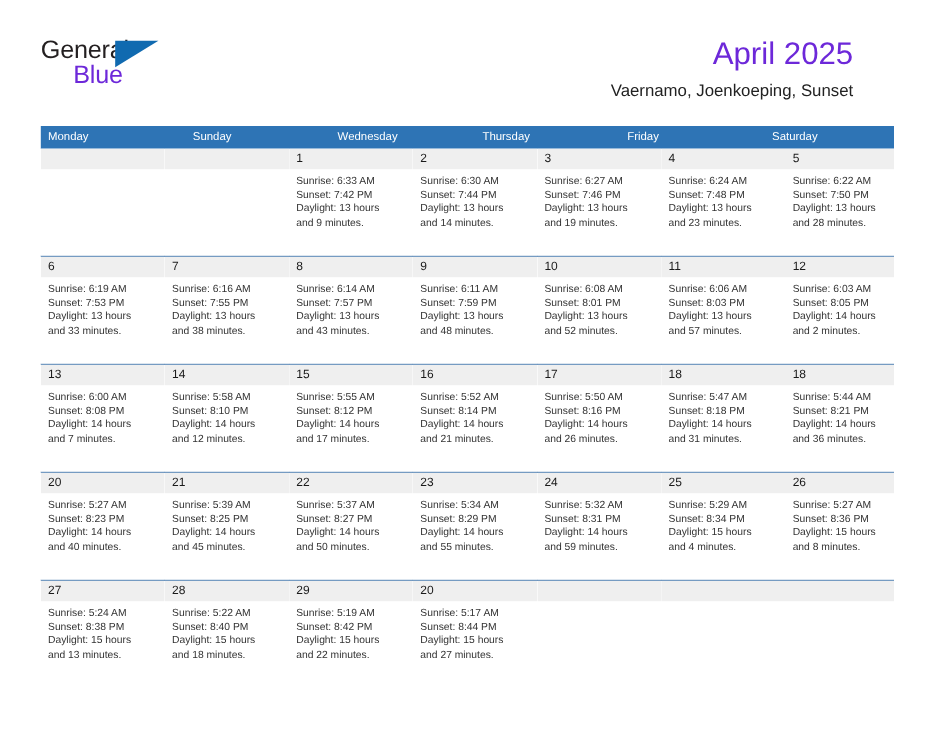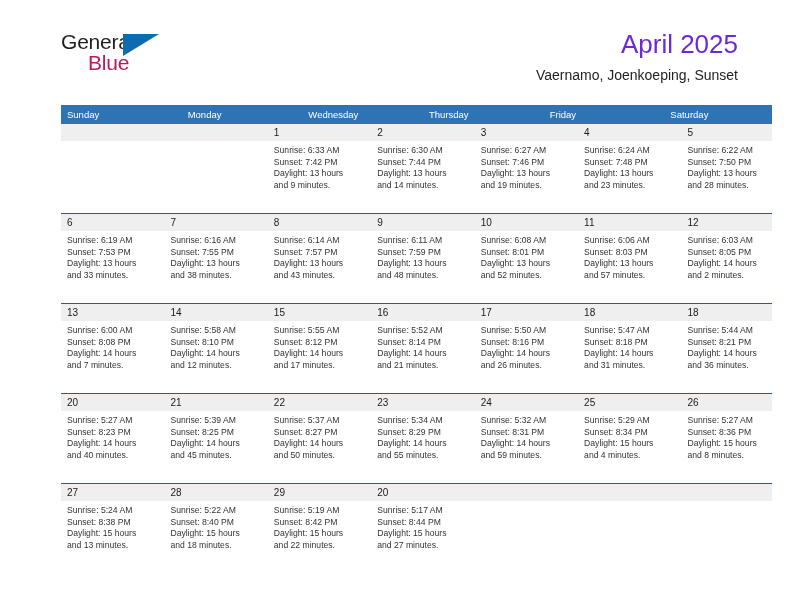--- a/index.html
+++ b/index.html
@@ -11,21 +11,20 @@
     background: #ffffff;
     font-family: "Liberation Sans", sans-serif;
     -webkit-font-smoothing: antialiased;
   }
   .page {
     position: relative;
     width: 745px;
     height: 612px;
     background: #ffffff;
     overflow: hidden;
-    margin-left: 27px;
   }
 
   
   .header {
     position: absolute;
     left: 34px;
     top: 28px;
     right: 34px;
     height: 68px;
   }
@@ -43,21 +42,21 @@
     font-size: 21px;
     color: #231f20;
     letter-spacing: -0.2px;
     line-height: 24px;
   }
   .brand-blue {
     position: absolute;
     left: 27px;
     top: 23px;
     font-size: 21px;
-    color: #be185d;
+    color: #6d28d9;
     letter-spacing: -0.2px;
     line-height: 24px;
   }
   .brand-triangle {
     position: absolute;
     left: 62px;
     top: 6px;
     width: 0;
     height: 0;
     border-left: 36px solid #106ab0;
@@ -158,22 +157,22 @@
 
     <div class="title-block">
       <div class="cal-title">April 2025</div>
       <div class="cal-subtitle">Vaernamo, Joenkoeping, Sunset</div>
     </div>
   </div>
 
   <div class="calendar">
 
     <div class="weekday-row">
+      <div class="weekday">Monday</div>
       <div class="weekday">Sunday</div>
-      <div class="weekday">Monday</div>
       <div class="weekday">Wednesday</div>
       <div class="weekday">Thursday</div>
       <div class="weekday">Friday</div>
       <div class="weekday">Saturday</div>
     </div>
 
     <div id="weeks-container">
         <div class="week-row">
           <div class="day-cell">
             <div class="daynum-band"></div>

